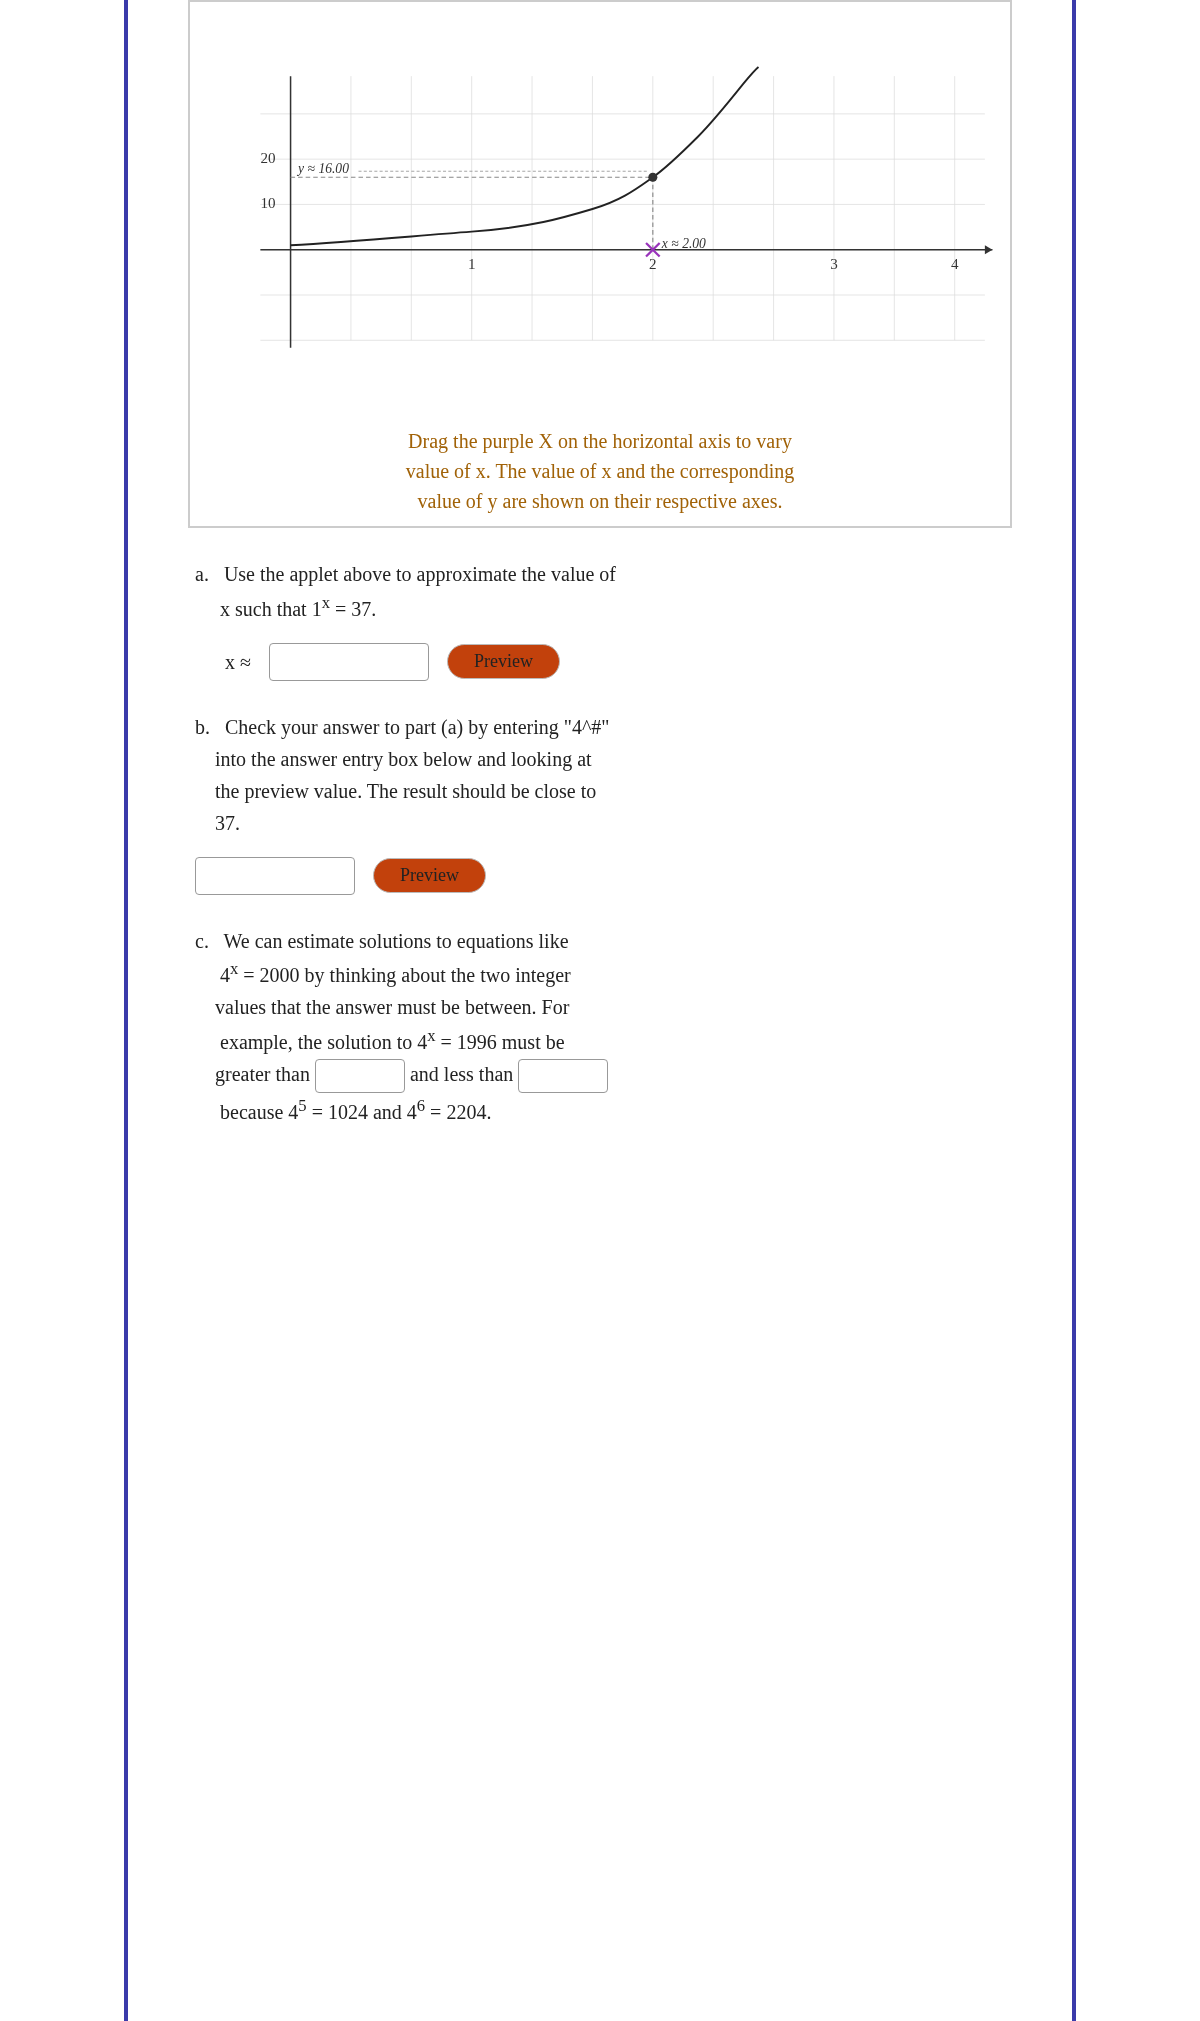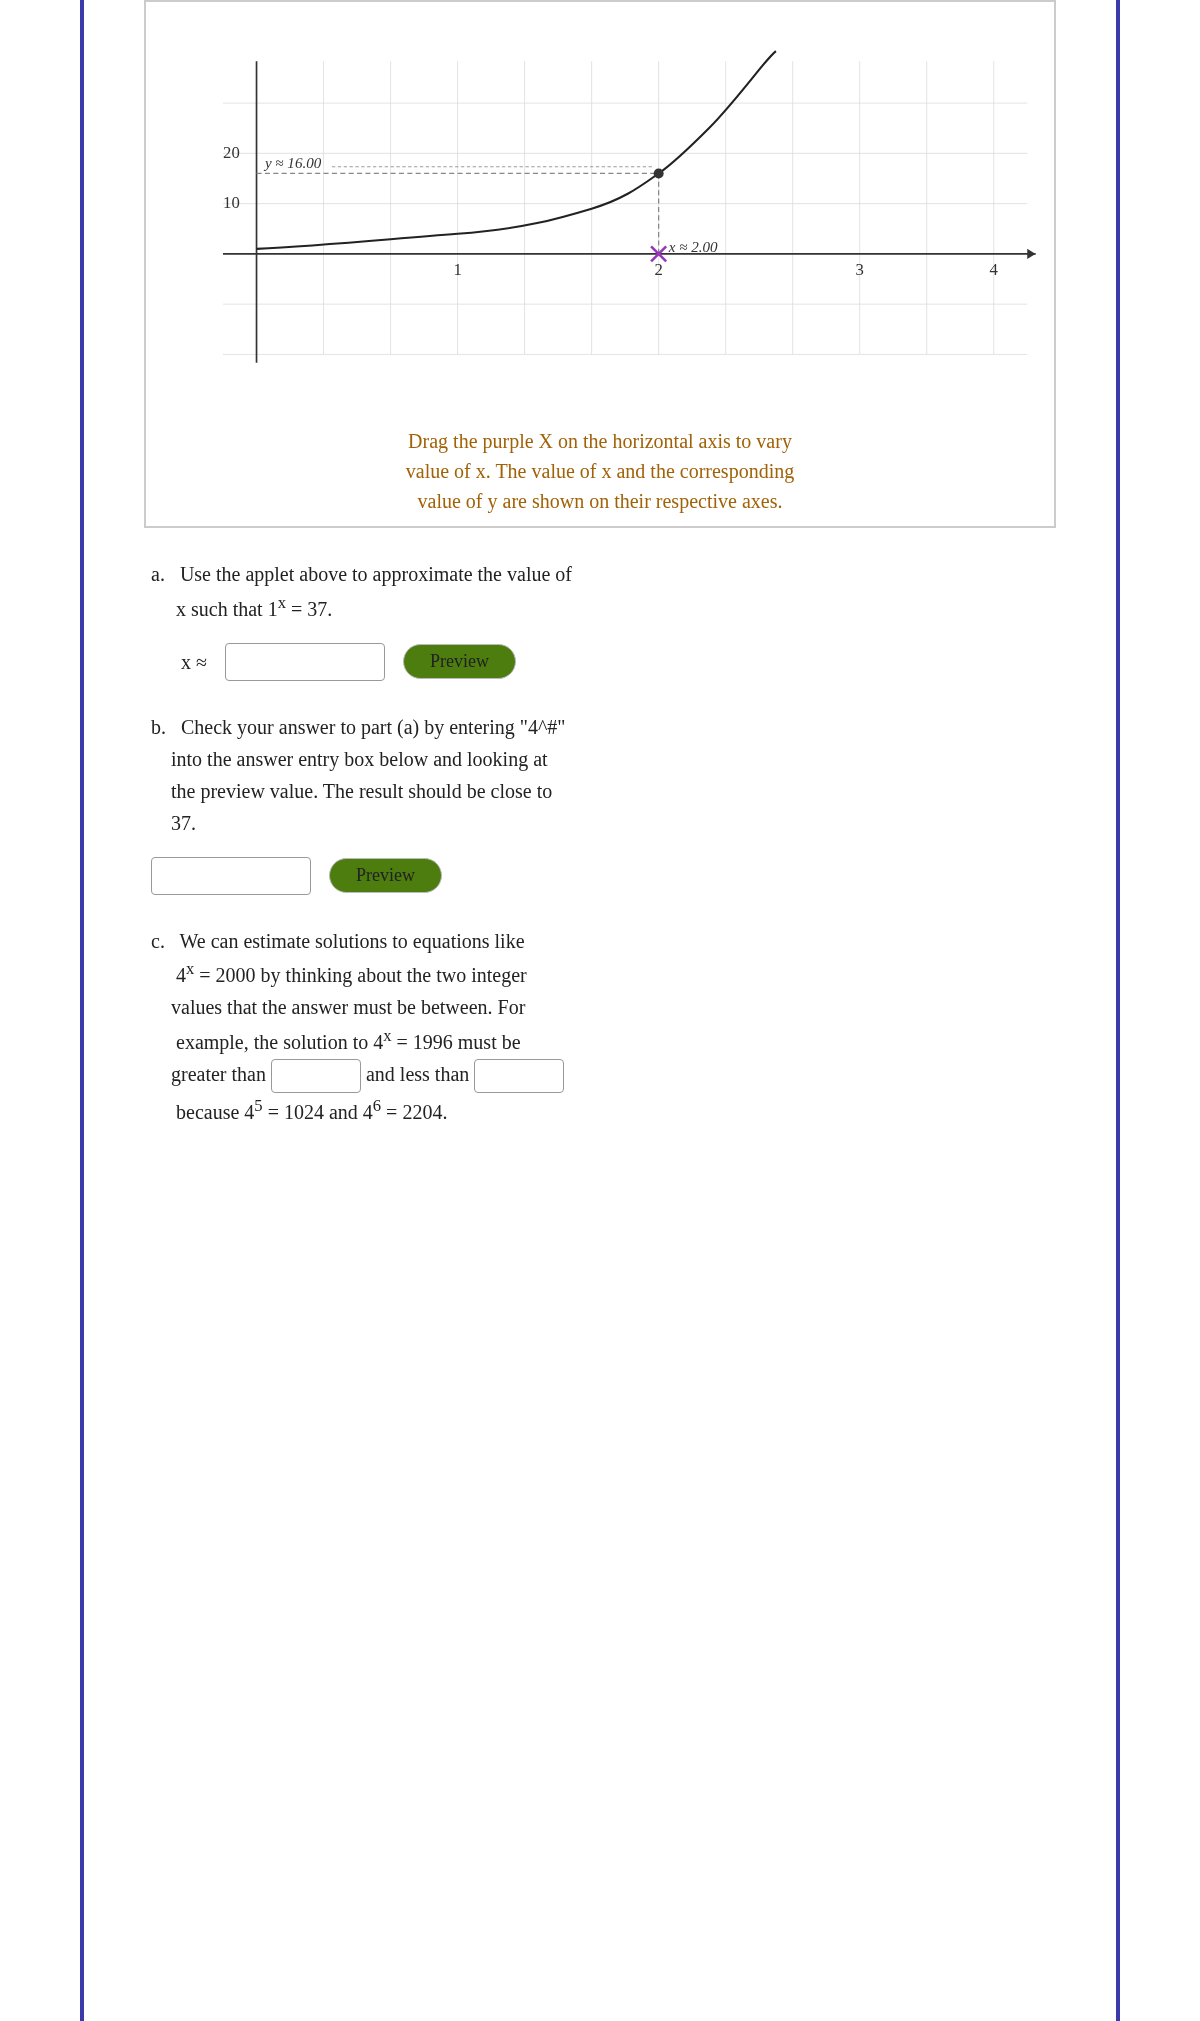--- a/index.html
+++ b/index.html
@@ -6,21 +6,21 @@
     body {
       font-family: Georgia, 'Times New Roman', serif;
       background: #fff;
       width: 1200px;
       min-height: 2021px;
       display: flex;
       justify-content: center;
       padding: 0;
     }
     .page {
-      width: 1040px;
+      width: 952px;
       background: #fff;
       border-left: 4px solid #3a3aaa;
       border-right: 4px solid #3a3aaa;
       padding: 0 60px 60px 60px;
     }
     
     .graph-container {
       border: 2px solid #ccc;
       background: #fff;
       margin: 0 0 30px 0;
@@ -58,21 +58,21 @@
     .answer-input {
       border: 1px solid #999;
       border-radius: 4px;
       width: 160px;
       height: 38px;
       font-size: 18px;
       padding: 4px 8px;
       background: #fff;
     }
     .preview-btn {
-      background: #4d7c0f;
+      background: #c2410c;
       border: 1px solid #bbb;
       border-radius: 20px;
       padding: 6px 26px;
       font-size: 18px;
       font-family: Georgia, serif;
       cursor: pointer;
       color: #222;
     }
     .inline-input {
       display: inline-block;

